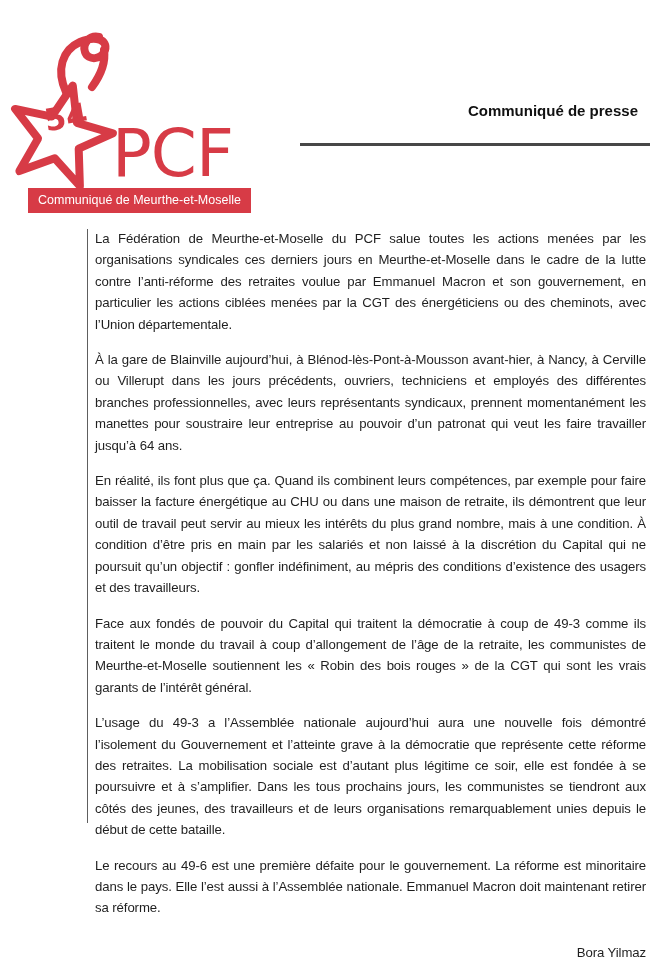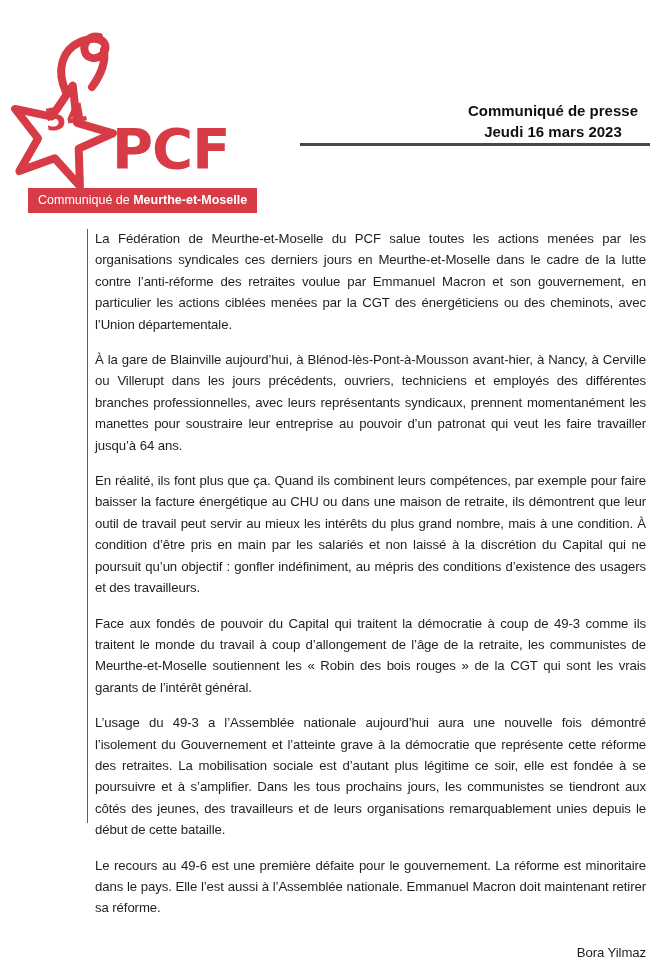--- a/index.html
+++ b/index.html
@@ -15,36 +15,36 @@
     background:#ffffff;
     font-family:"Liberation Sans", sans-serif;
     overflow:hidden;
   }
 
   
   .logo-wrap{position:absolute;left:0;top:0;width:260px;height:230px;}
   .logo-svg{position:absolute;left:0;top:0;}
   .pcf-acronym{
     position:absolute;left:112px;top:121px;
-    font-size:56px;line-height:1;font-weight:bold;
+    font-size:66px;line-height:1;font-weight:normal;
     letter-spacing:-1px;color:var(--brand-red);
     font-family:"DejaVu Sans","Liberation Sans",sans-serif;
   }
   .party-name{
     position:absolute;left:28px;top:167px;
     font-size:11px;font-weight:normal;letter-spacing:2.2px;
     color:var(--brand-red);white-space:nowrap;margin-top:24px;
   }
   .federation-banner{
     position:absolute;left:28px;top:188px;
     background:var(--brand-red);color:#ffffff;
     font-size:12.5px;line-height:18px;
     padding:3px 10px 4px 10px;white-space:nowrap;
   }
-  .federation-banner .bold{font-weight:bold;}
+  .federation-banner .bold{font-weight:normal;}
 
   
   .press-header{
     position:absolute;right:29px;top:100px;
     text-align:center;font-weight:bold;
     font-size:15px;line-height:21px;color:#111111;
     white-space:nowrap;
   }
   .header-rule{
     position:absolute;left:300px;top:143px;
@@ -85,21 +85,20 @@
       </g>
       <text x="44" y="128" transform="rotate(-10 65 115)" font-family="DejaVu Sans, Liberation Sans, sans-serif" font-size="31" font-weight="bold" fill="#d73b46">54</text>
     </svg>
     <div class="pcf-acronym">PCF</div>
     <div class="party-name">PARTI COMMUNISTE FRANÇAIS</div>
     <div class="federation-banner"><span>Communiqué de </span><span class="bold">Meurthe-et-Moselle</span></div>
   </div>
 
   <div class="press-header">
     <div>Communiqué de presse</div>
-    <div>Jeudi 16 mars 2023</div>
   </div>
   <div class="header-rule"></div>
 
   <div class="margin-line"></div>
   <div class="body-text">
     <p>La Fédération de Meurthe-et-Moselle du PCF salue toutes les actions menées par les organisations syndicales ces derniers jours en Meurthe-et-Moselle dans le cadre de la lutte contre l’anti-réforme des retraites voulue par Emmanuel Macron et son gouvernement, en particulier les actions ciblées menées par la CGT des énergéticiens ou des cheminots, avec l’Union départementale.</p>
     <p>À la gare de Blainville aujourd’hui, à Blénod-lès-Pont-à-Mousson avant-hier, à Nancy, à Cerville ou Villerupt dans les jours précédents, ouvriers, techniciens et employés des différentes branches professionnelles, avec leurs représentants syndicaux, prennent momentanément les manettes pour soustraire leur entreprise au pouvoir d’un patronat qui veut les faire travailler jusqu’à 64 ans.</p>
     <p>En réalité, ils font plus que ça. Quand ils combinent leurs compétences, par exemple pour faire baisser la facture énergétique au CHU ou dans une maison de retraite, ils démontrent que leur outil de travail peut servir au mieux les intérêts du plus grand nombre, mais à une condition. À condition d’être pris en main par les salariés et non laissé à la discrétion du Capital qui ne poursuit qu’un objectif : gonfler indéfiniment, au mépris des conditions d’existence des usagers et des travailleurs.</p>
     <p>Face aux fondés de pouvoir du Capital qui traitent la démocratie à coup de 49-3 comme ils traitent le monde du travail à coup d’allongement de l’âge de la retraite, les communistes de Meurthe-et-Moselle soutiennent les « Robin des bois rouges » de la CGT qui sont les vrais garants de l’intérêt général.</p>
     <p>L’usage du 49-3 a l’Assemblée nationale aujourd’hui aura une nouvelle fois démontré l’isolement du Gouvernement et l’atteinte grave à la démocratie que représente cette réforme des retraites. La mobilisation sociale est d’autant plus légitime ce soir, elle est fondée à se poursuivre et à s’amplifier. Dans les tous prochains jours, les communistes se tiendront aux côtés des jeunes, des travailleurs et de leurs organisations remarquablement unies depuis le début de cette bataille.</p>

